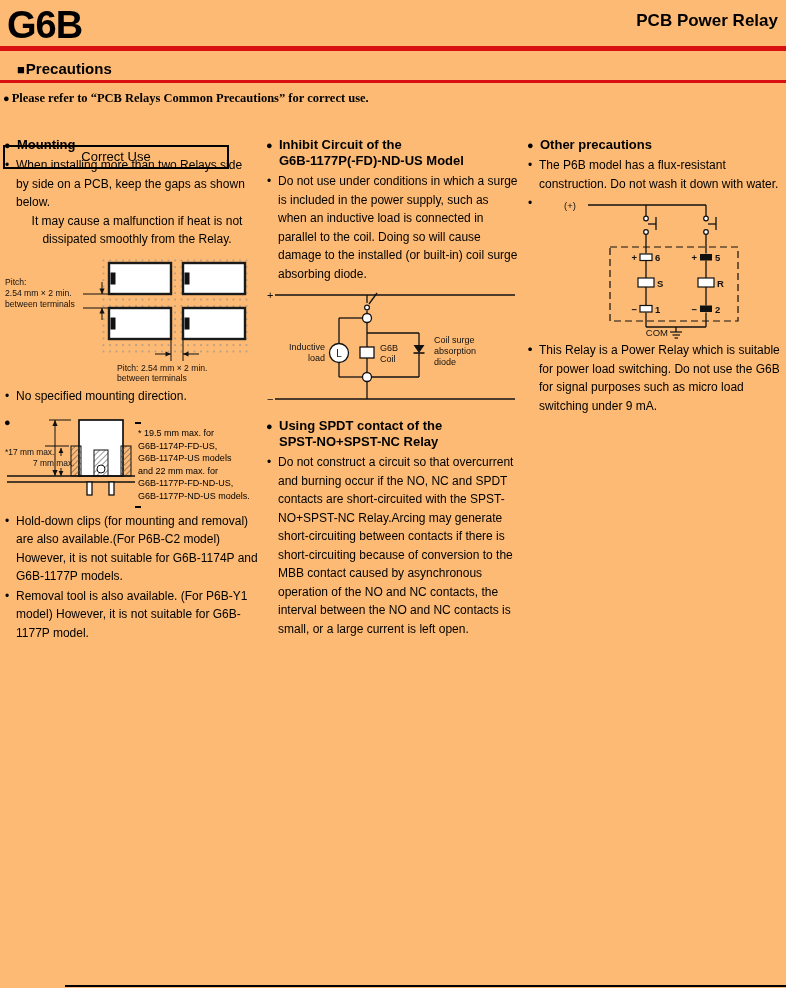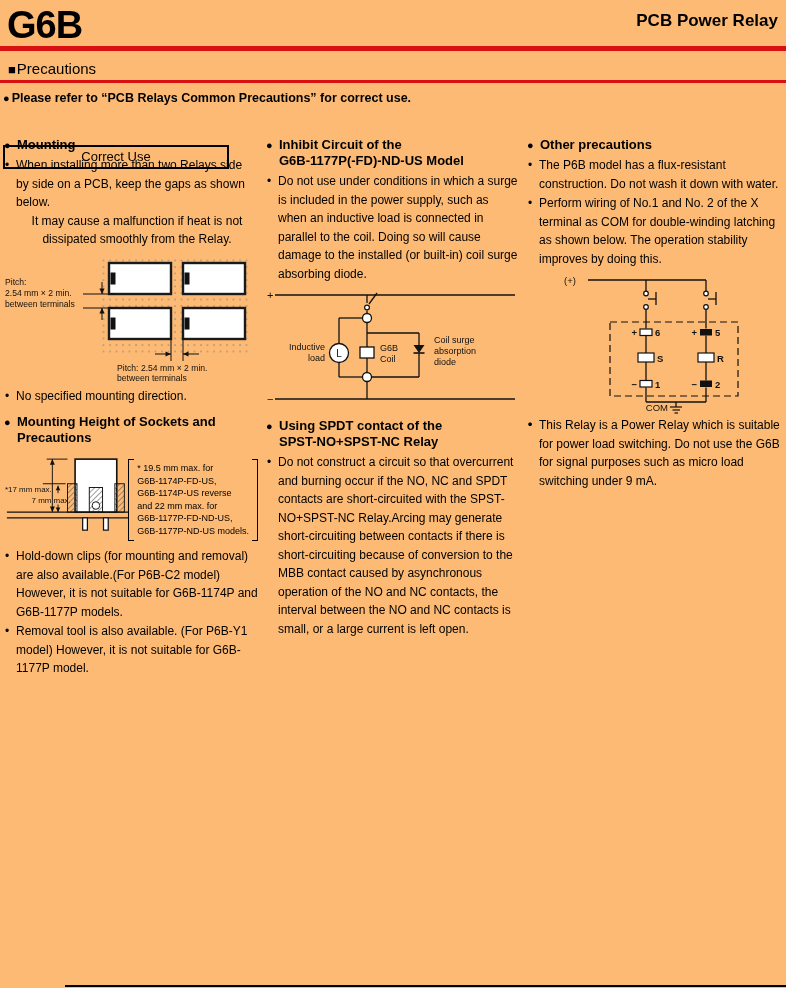--- a/index.html
+++ b/index.html
@@ -2,42 +2,42 @@
 <html><head>
 <meta charset="utf-8">
 <style>
   html,body{margin:0;padding:0;background:#fff;}
   .page{position:relative;width:786px;height:988px;background:#fdba74;overflow:hidden;
         font-family:"Liberation Sans",sans-serif;color:#000;}
   
   .title{position:absolute;left:7px;top:4px;font-size:38px;font-weight:bold;letter-spacing:-1px;}
   .category{position:absolute;right:8px;top:11px;font-size:17px;font-weight:bold;}
   .rule1{position:absolute;left:0;right:0;top:46px;height:5px;background:#d8100f;}
-  .section-head{position:absolute;left:8px;top:60px;font-size:15px;font-weight:normal;}
+  .section-head{position:absolute;left:17px;top:60px;font-size:15px;font-weight:bold;}
   .section-head .sq{font-size:13px;margin-right:1px;}
   .rule2{position:absolute;left:0;right:0;top:80px;height:3px;background:#d8100f;}
-  .note-line{position:absolute;left:3px;top:91px;font-size:12.5px;font-weight:bold;}
+  .note-line{position:absolute;left:3px;top:91px;font-size:12.5px;font-weight:bold;font-family:Liberation Serif, serif;}
   .note-line .b{font-size:11px;margin-right:2px;}
   .correct-box{position:absolute;left:3px;top:109px;width:222px;height:20px;border:2px solid #000;
                text-align:center;font-size:13px;line-height:20px;margin-top:36px;}
   
   .col{position:absolute;top:137px;font-size:12px;line-height:18.5px;}
   .col1{left:5px;width:253px;}
   .col2{left:267px;width:253px;}
   .col3{left:528px;width:256px;}
   .h1{position:relative;font-size:13px;font-weight:bold;line-height:16px;padding-left:12px;margin:9px 0 3px;}
   .h1:first-child{margin-top:0;}
   .h1 .b{position:absolute;left:-1px;top:0;font-size:11px;}
   .li{position:relative;padding-left:11px;margin-top:1px;}
   .li .b{position:absolute;left:0;top:0;}
   .cont{padding-left:11px;text-align:center;}
   .diag{display:block;margin:4px 0 2px;}
   
   .sockrow{display:flex;align-items:flex-start;margin:5px 0 4px;}
-  .bracket-note{display:flex;margin-top:8px;}
+  .bracket-note{display:flex;margin-top:8px;flex-direction:column;}
   .bracket-note .bl{width:5px;border:1.6px solid #000;border-right:none;align-self:stretch;}
   .bracket-note .br{width:5px;border:1.6px solid #000;border-left:none;align-self:stretch;}
   .bracket-note .txt{font-size:9px;line-height:12.6px;padding:3px 3px;white-space:nowrap;}
   
   .foot-line{position:absolute;left:65px;right:0;top:985px;height:2px;background:#000;}
   svg text{font-family:"Liberation Sans",sans-serif;}
 </style>
 </head>
 <body>
 
@@ -99,21 +99,21 @@
         <text x="0" y="32">Pitch:</text>
         <text x="0" y="43">2.54 mm × 2 min.</text>
         <text x="0" y="54">between terminals</text>
         <text x="112" y="118">Pitch: 2.54 mm × 2 min.</text>
         <text x="112" y="128">between terminals</text>
       </g>
     </svg>
 
     <div class="li"><span class="b">•</span><span>No specified mounting direction.</span></div>
 
-    <div class="h1"><span class="b">●</span><span>Mounting Height of Sockets and Precautions</span></div>
+    <div class="h1"><span class="b">●</span></div>
 
     <div class="sockrow">
       <svg width="130" height="92" viewBox="0 0 130 92">
         <defs>
           <pattern id="hatch" width="4" height="4" patternUnits="userSpaceOnUse" patternTransform="rotate(45)">
             <line x1="0" y1="0" x2="0" y2="4" stroke="#555" stroke-width="1.2"></line>
           </pattern>
         </defs>
 
         <line x1="44" y1="6" x2="66" y2="6" stroke="#111" stroke-width="1"></line>
@@ -138,21 +138,21 @@
         <line x1="2" y1="62" x2="130" y2="62" stroke="#111" stroke-width="1.5"></line>
         <line x1="2" y1="68" x2="130" y2="68" stroke="#111" stroke-width="1.5"></line>
         <rect x="82" y="68" width="5" height="13" fill="#fff" stroke="#111" stroke-width="1.3"></rect>
         <rect x="104" y="68" width="5" height="13" fill="#fff" stroke="#111" stroke-width="1.3"></rect>
       </svg>
       <div class="bracket-note">
         <div class="bl"></div>
         <div class="txt">
           <div>* 19.5 mm max. for</div>
           <div>G6B-1174P-FD-US,</div>
-          <div>G6B-1174P-US reverse</div>
+          <div>G6B-1174P-US models</div>
           <div>and 22 mm max. for</div>
           <div>G6B-1177P-FD-ND-US,</div>
           <div>G6B-1177P-ND-US models.</div>
         </div>
         <div class="br"></div>
       </div>
     </div>
 
     <div class="li"><span class="b">•</span><span>Hold-down clips (for mounting and removal) are also available.(For P6B-C2 model) However, it is not suitable for G6B-1174P and G6B-1177P models.</span></div>
     <div class="li"><span class="b">•</span><span>Removal tool is also available. (For P6B-Y1 model) However, it is not suitable for G6B-1177P model.</span></div>
@@ -212,21 +212,21 @@
 
     <div class="li"><span class="b">•</span><span>Do not construct a circuit so that overcurrent and burning occur if the NO, NC and SPDT contacts are short-circuited with the SPST-NO+SPST-NC Relay.Arcing may generate short-circuiting between contacts if there is short-circuiting because of conversion to the MBB contact caused by asynchronous operation of the NO and NC contacts, the interval between the NO and NC contacts is small, or a large current is left open.</span></div>
   </div>
 
   <div class="col col3">
 
     <div class="h1"><span class="b">●</span><span>Other precautions</span></div>
 
     <div class="li"><span class="b">•</span><span>The P6B model has a flux-resistant construction. Do not wash it down with water.</span></div>
 
-    <div class="li"><span class="b">•</span><span>Perform wiring of No.1 and No. 2 of the X terminal as COM for double-winding latching as shown below. The operation stability improves by doing this.</span></div>
+    <div class="li"><span class="b">•</span></div>
 
     <svg class="diag" width="210" height="142" viewBox="0 0 210 142" style="margin-left:28px;">
       <g stroke="#111" stroke-width="1.3" fill="none">
         <line x1="32" y1="8" x2="150" y2="8"></line>
         <line x1="90" y1="8" x2="90" y2="19"></line>
         <line x1="150" y1="8" x2="150" y2="19"></line>
 
         <line x1="100" y1="20" x2="100" y2="33"></line>
           <line x1="92" y1="27" x2="100" y2="27"></line>
         <line x1="160" y1="20" x2="160" y2="33"></line>

